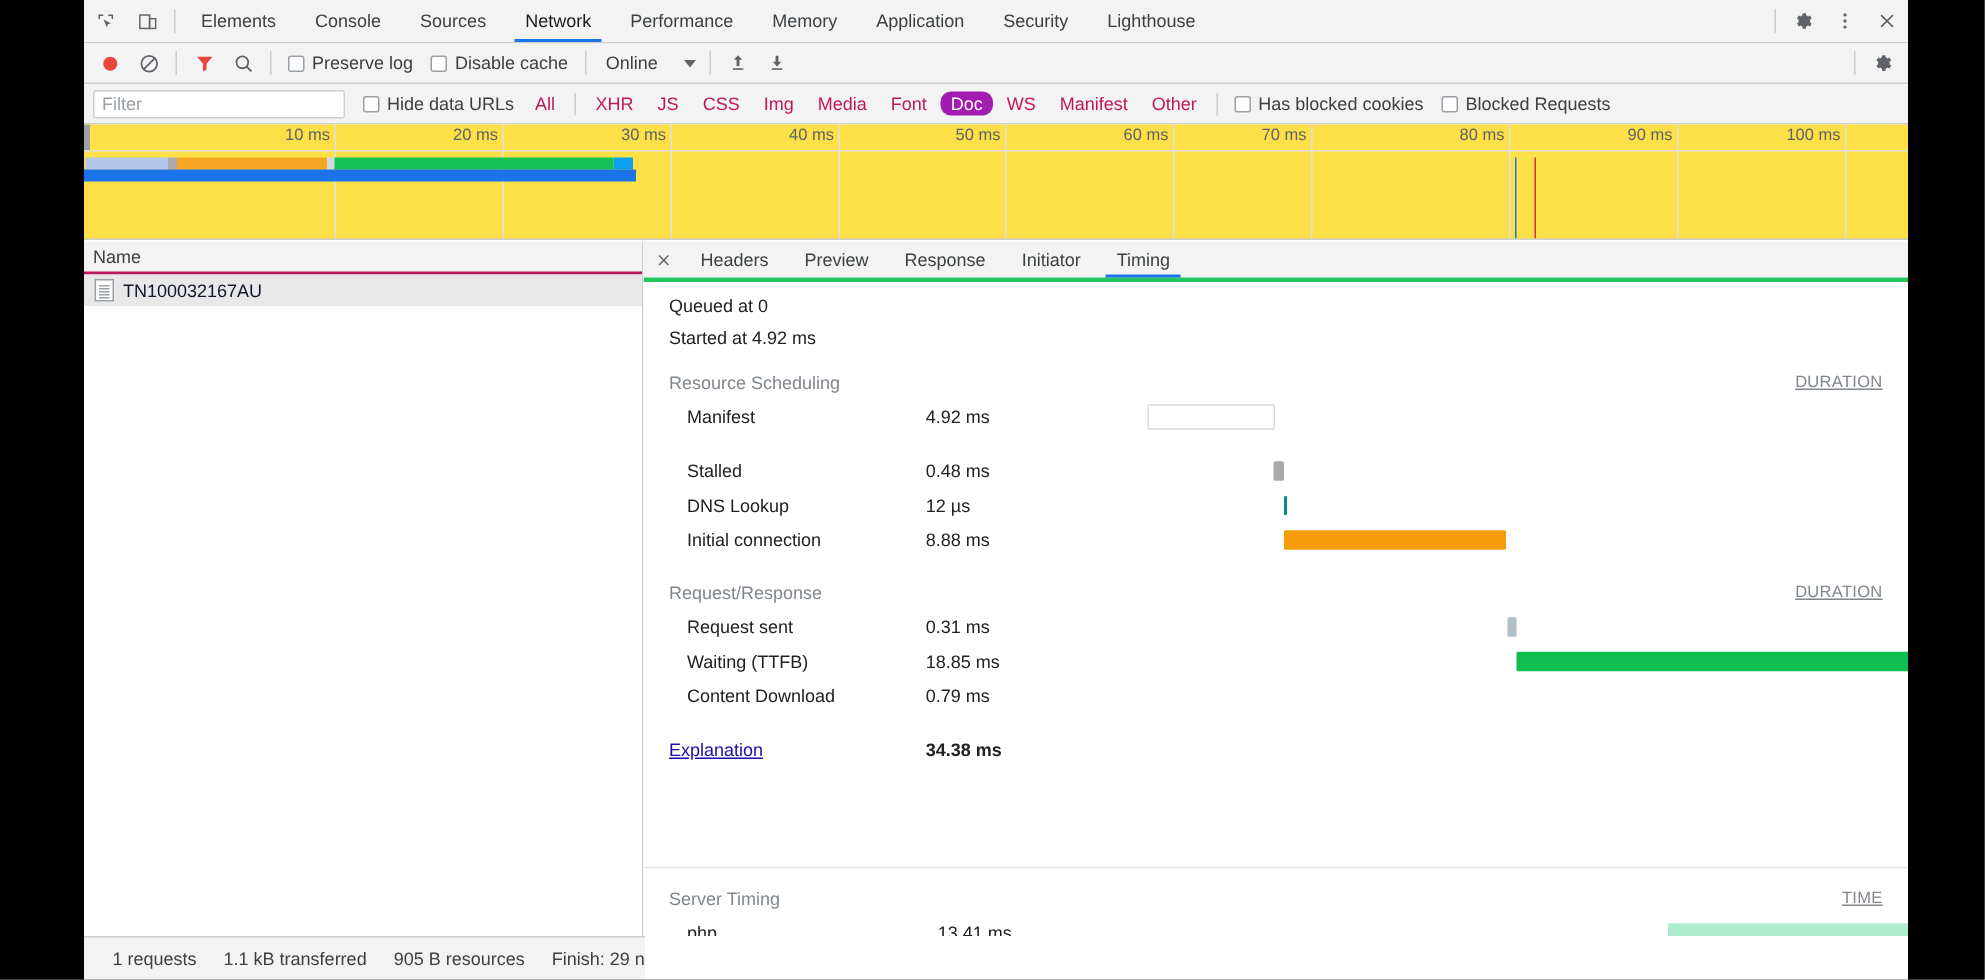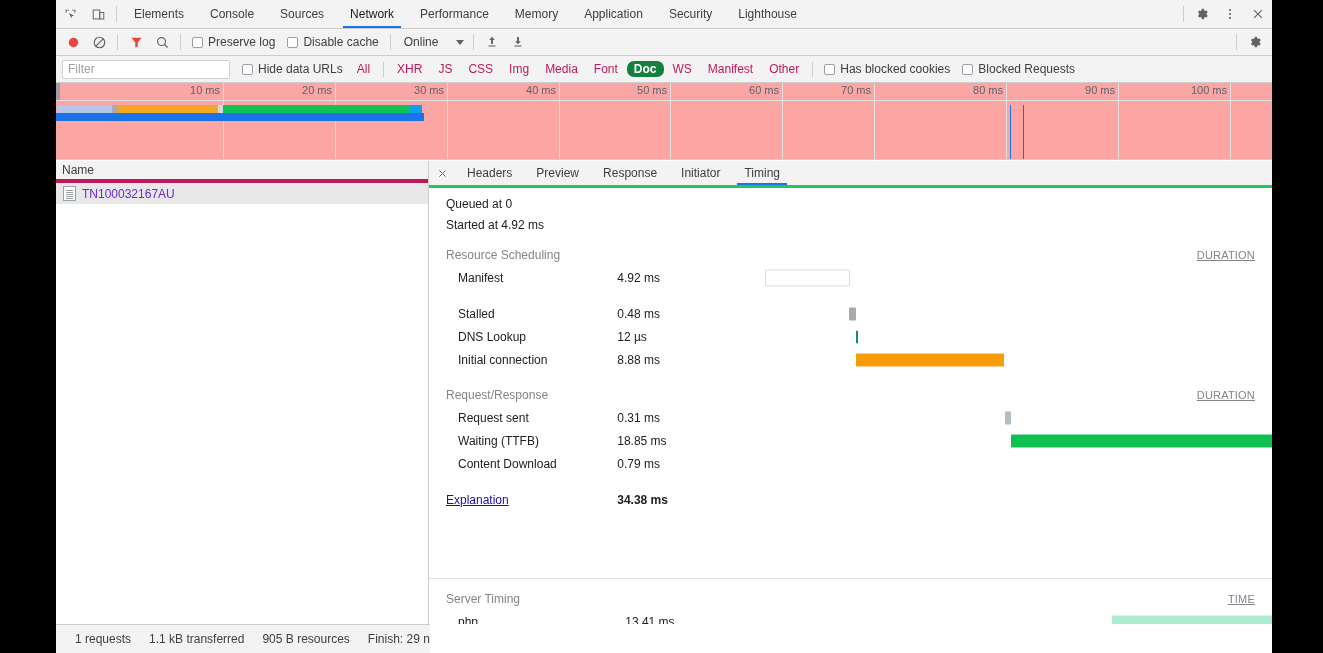--- a/index.html
+++ b/index.html
@@ -131,30 +131,29 @@
   }
   .ftype {
     padding: 1px 7px;
     font-size: 12px;
     color: #be185d;
     border-radius: 7px;
     white-space: nowrap;
     margin: 0 1px;
   }
   .ftype.selected {
-    background: #15803d;
+    background: #a21caf;
     color: #fff;
-    font-weight: bold;
   }
   .fsep { width: 1px; height: 15px; background: #cdcdcd; margin: 0 5px; }
 
   
   .overview {
     height: 77px;
-    background: #fca5a5;
+    background: #fde047;
     border-bottom: 1px solid #cdcdcd;
     position: relative;
     overflow: hidden;
   }
   .ov-ruler { position: absolute; inset: 0; }
   .ov-tick {
     position: absolute;
     top: 0; bottom: 0;
     border-left: 1px solid #e0e0e0;
   }
@@ -197,34 +196,34 @@
   }
   .reqlist {
     width: 373px;
     border-right: 1px solid #cdcdcd;
     background: #fff;
     overflow: hidden;
   }
   .rl-header {
     height: 22px;
     background: #f3f3f3;
-    border-bottom: 4px solid #be185d;
+    border-bottom: 2px solid #be185d;
     display: flex; align-items: center;
     padding-left: 6px;
     font-size: 12px;
     color: #3c4043;
   }
   .rl-row {
     height: 21px;
     background: #e8e8e8;
     display: flex; align-items: center;
     padding-left: 7px;
     gap: 6px;
     font-size: 12px;
-    color: #6d28d9;
+    color: #0f172a;
   }
   .doc-icon {
     width: 13px; height: 15px;
     border: 1px solid #9aa0a6;
     background: #fff;
     position: relative;
     flex: none;
   }
   .doc-icon::before {
     content: "";

